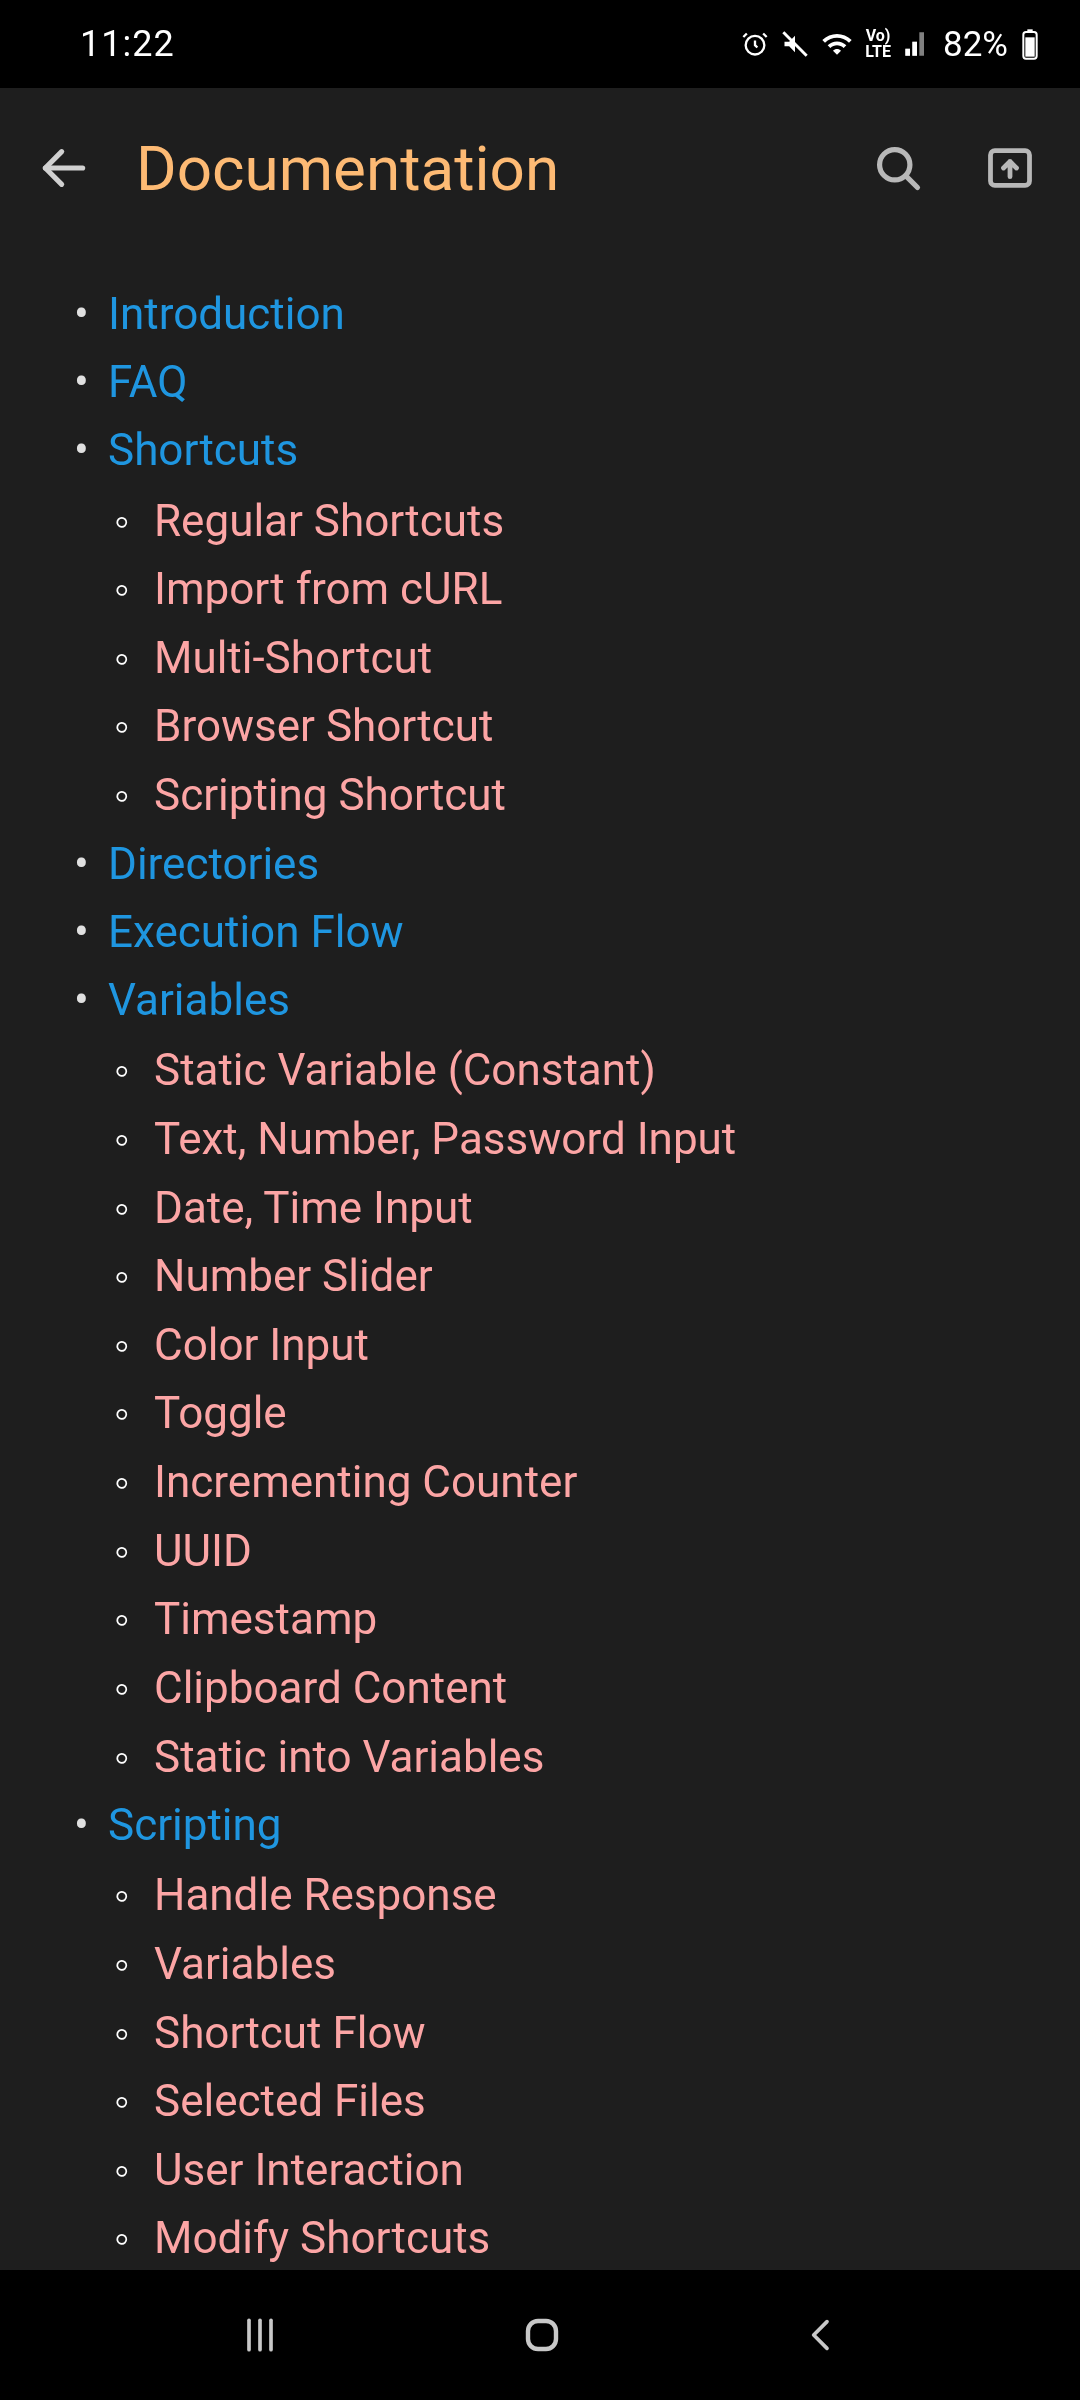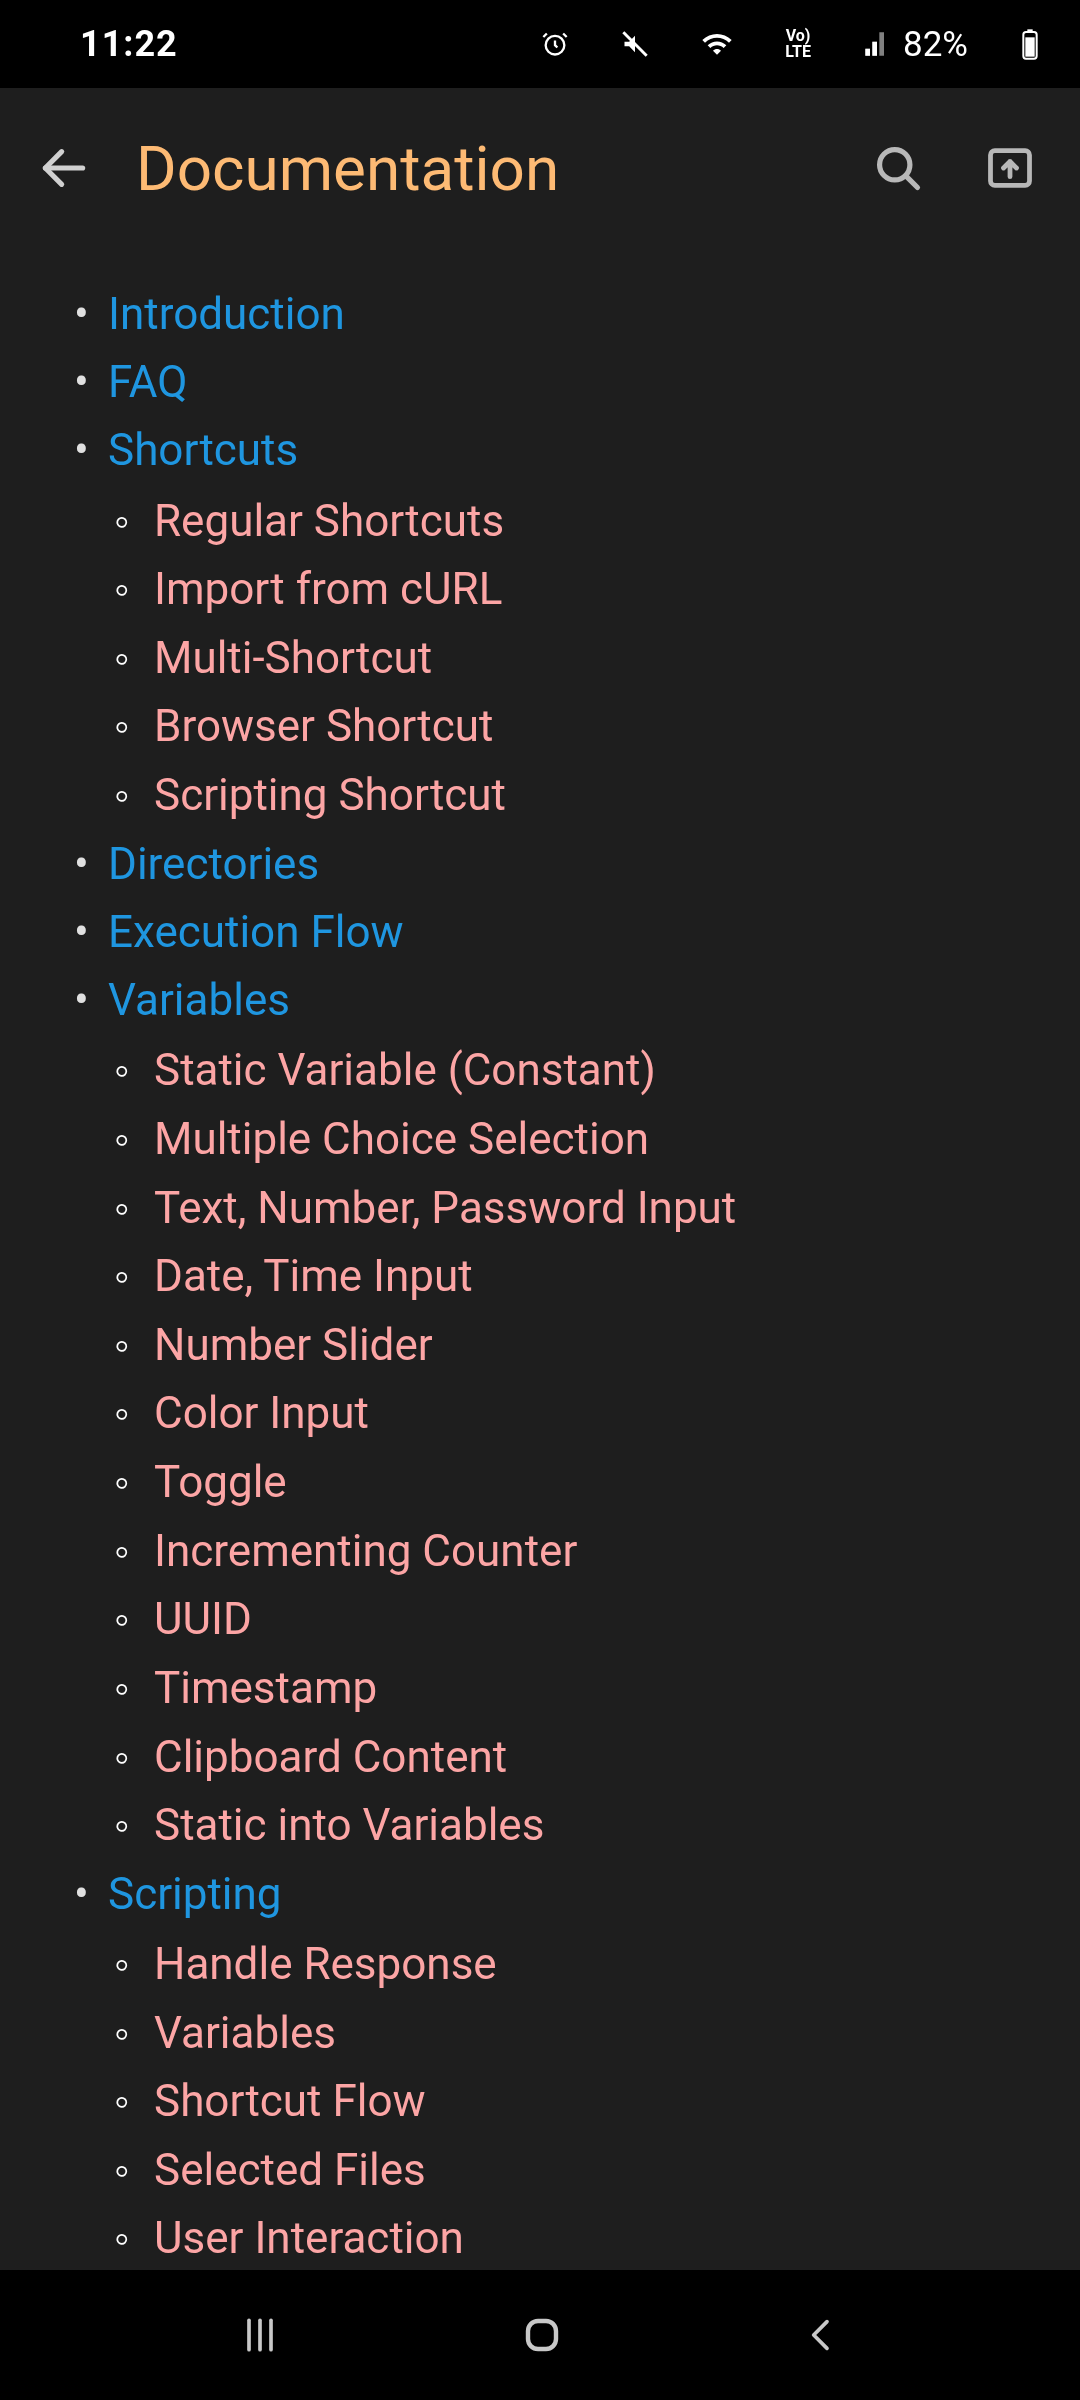--- a/index.html
+++ b/index.html
@@ -20,36 +20,35 @@
     height: 88px;
     background: #000000;
     display: flex;
     align-items: center;
     justify-content: space-between;
     padding: 0 40px 0 80px;
     font-size: 36px;
     color: #ffffff;
   }
   .status-left {
-    font-weight: 700;
+    font-weight: 400;
     letter-spacing: 1px;
   }
   .status-right {
     display: flex;
     align-items: center;
     gap: 12px;
   }
   .status-right .battery-pct {
     font-size: 35px;
   }
   .status-icon {
     display: inline-flex;
     align-items: center;
     justify-content: center;
-    margin-left: 40px;
   }
   .app-bar {
     height: 160px;
     display: flex;
     align-items: center;
     padding: 0 36px;
     gap: 44px;
   }
   .back-arrow {
     width: 56px;
@@ -211,21 +210,20 @@
           <li><a href="#">Regular Shortcuts</a></li>
           <li><a href="#">Import from cURL</a></li>
           <li><a href="#">Multi-Shortcut</a></li>
           <li><a href="#">Browser Shortcut</a></li>
           <li><a href="#">Scripting Shortcut</a></li>
         </ul></li>
       <li><a href="#">Directories</a></li>
       <li><a href="#">Execution Flow</a></li>
       <li><a href="#">Variables</a><ul class="sub">
           <li><a href="#">Static Variable (Constant)</a></li>
-          <li><a href="#">Multiple Choice Selection</a></li>
           <li><a href="#">Text, Number, Password Input</a></li>
           <li><a href="#">Date, Time Input</a></li>
           <li><a href="#">Number Slider</a></li>
           <li><a href="#">Color Input</a></li>
           <li><a href="#">Toggle</a></li>
           <li><a href="#">Incrementing Counter</a></li>
           <li><a href="#">UUID</a></li>
           <li><a href="#">Timestamp</a></li>
           <li><a href="#">Clipboard Content</a></li>
           <li><a href="#">Static into Variables</a></li>

